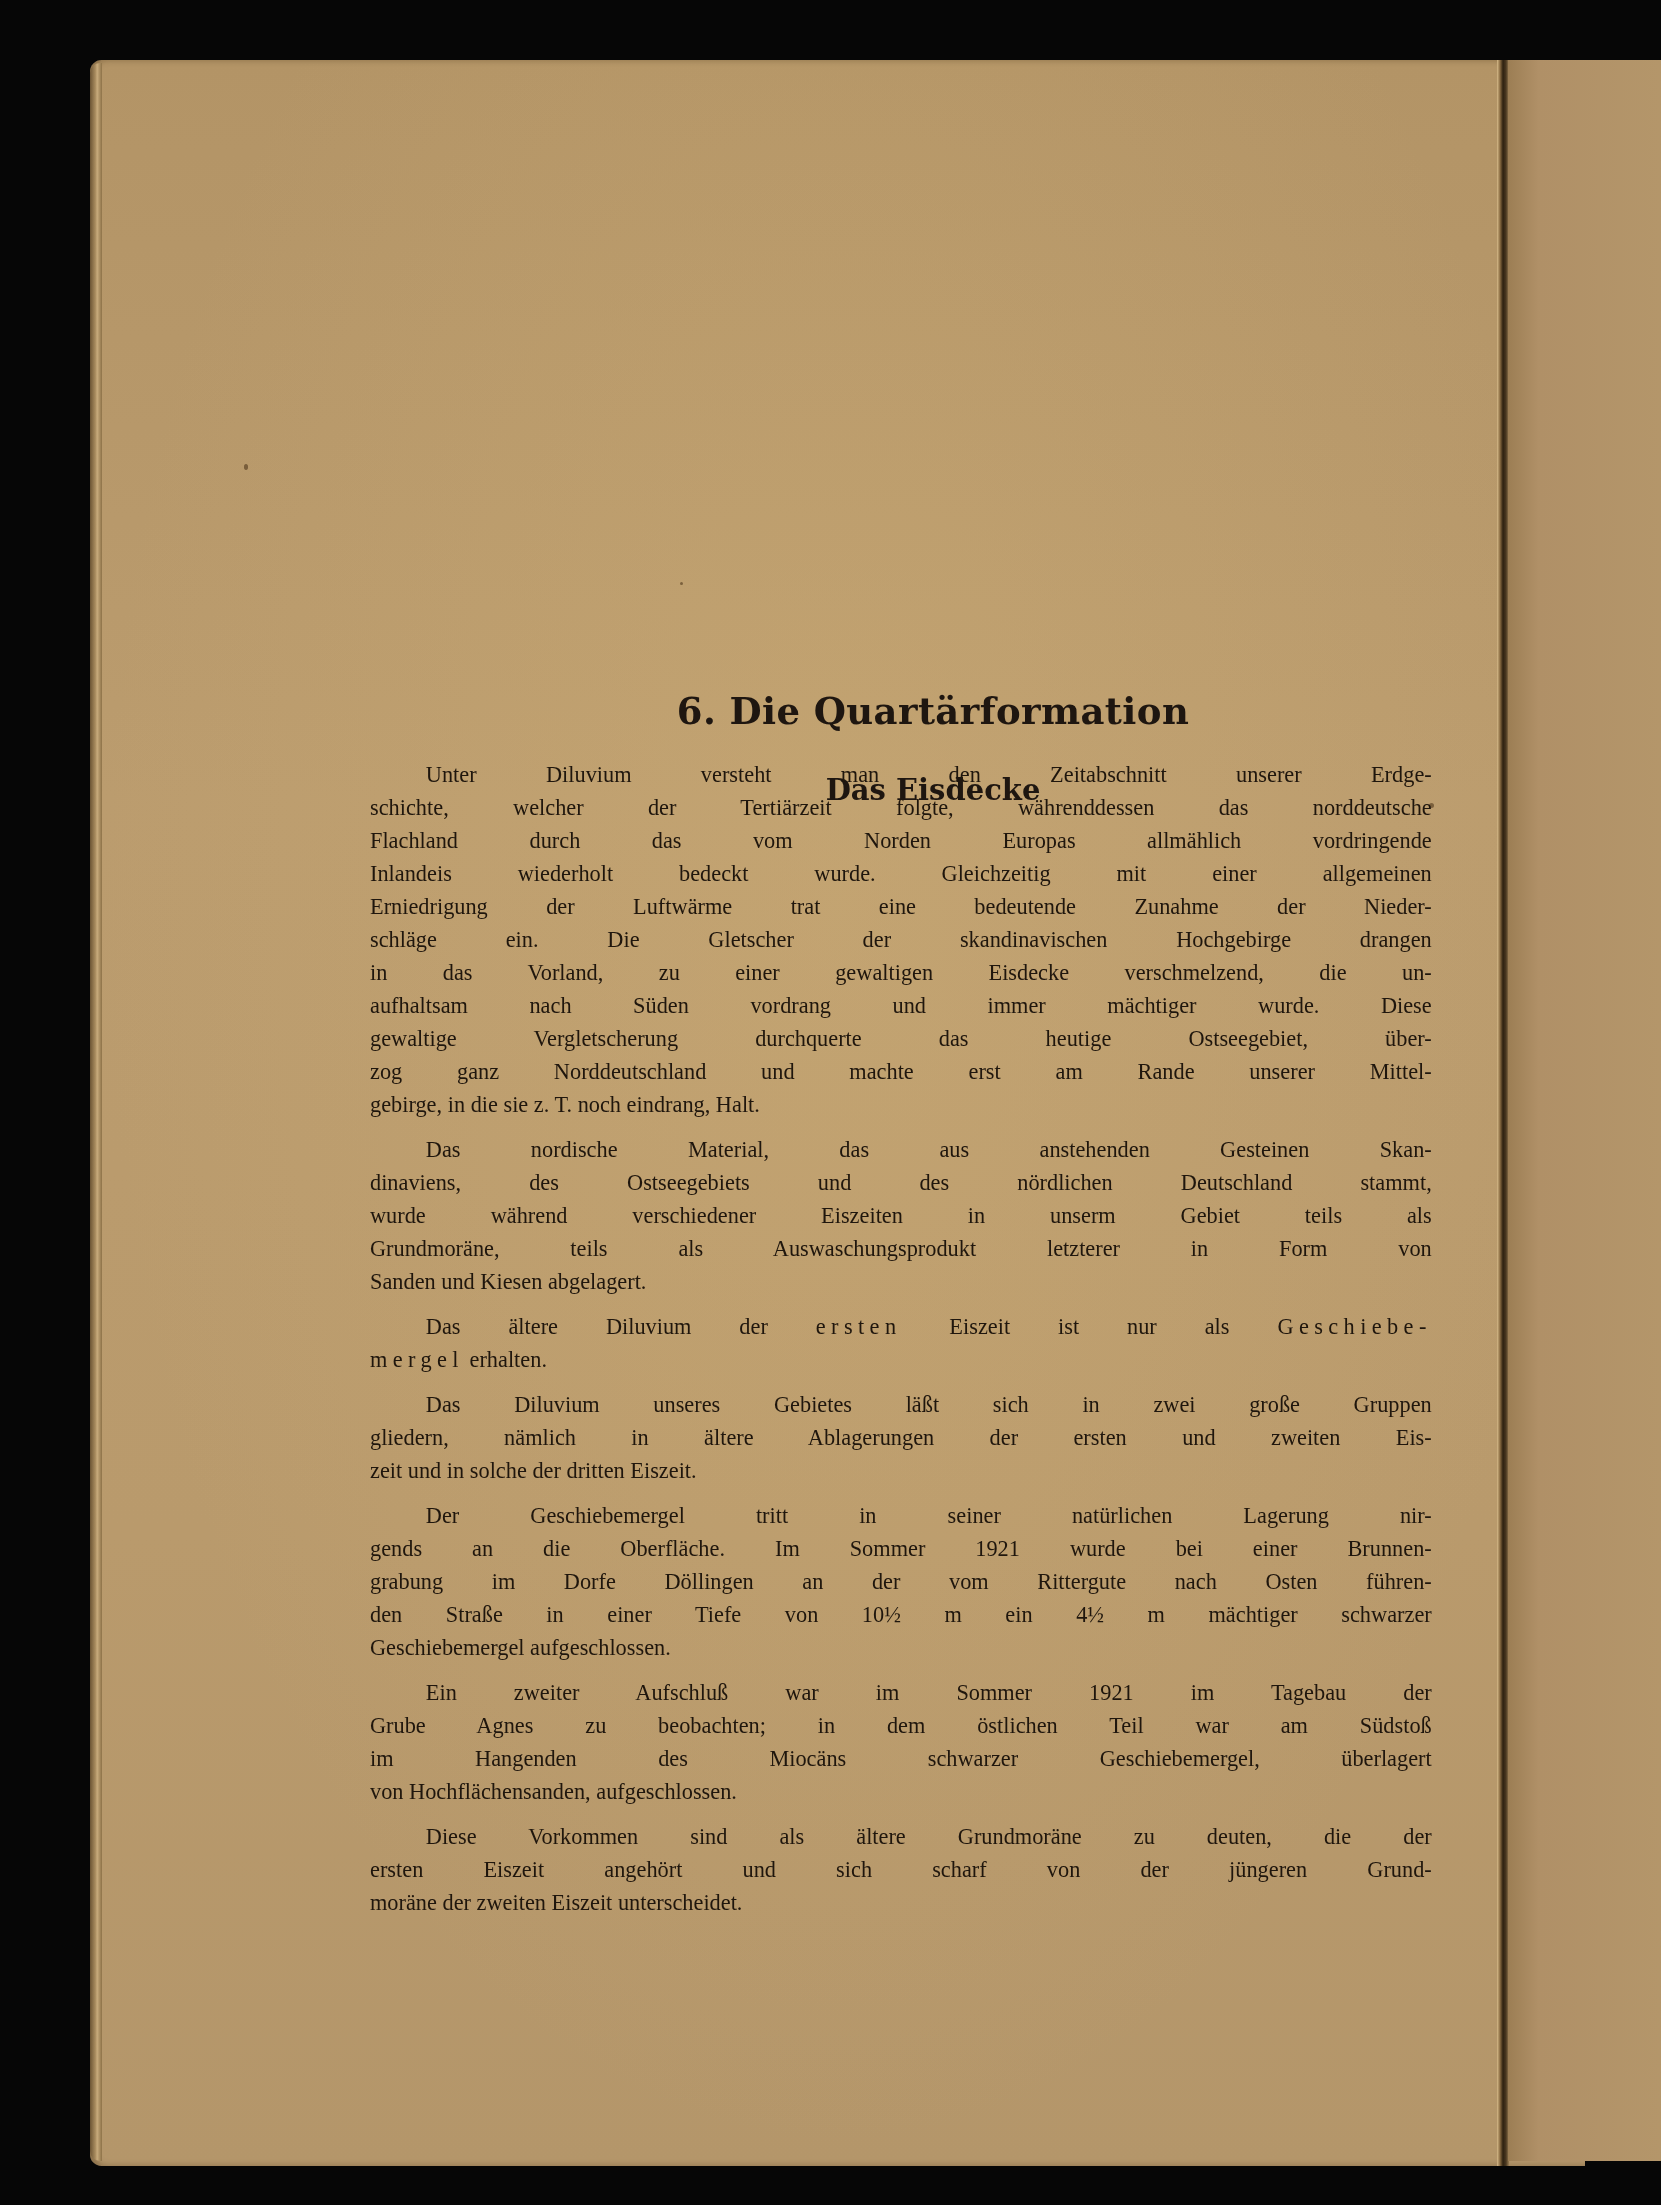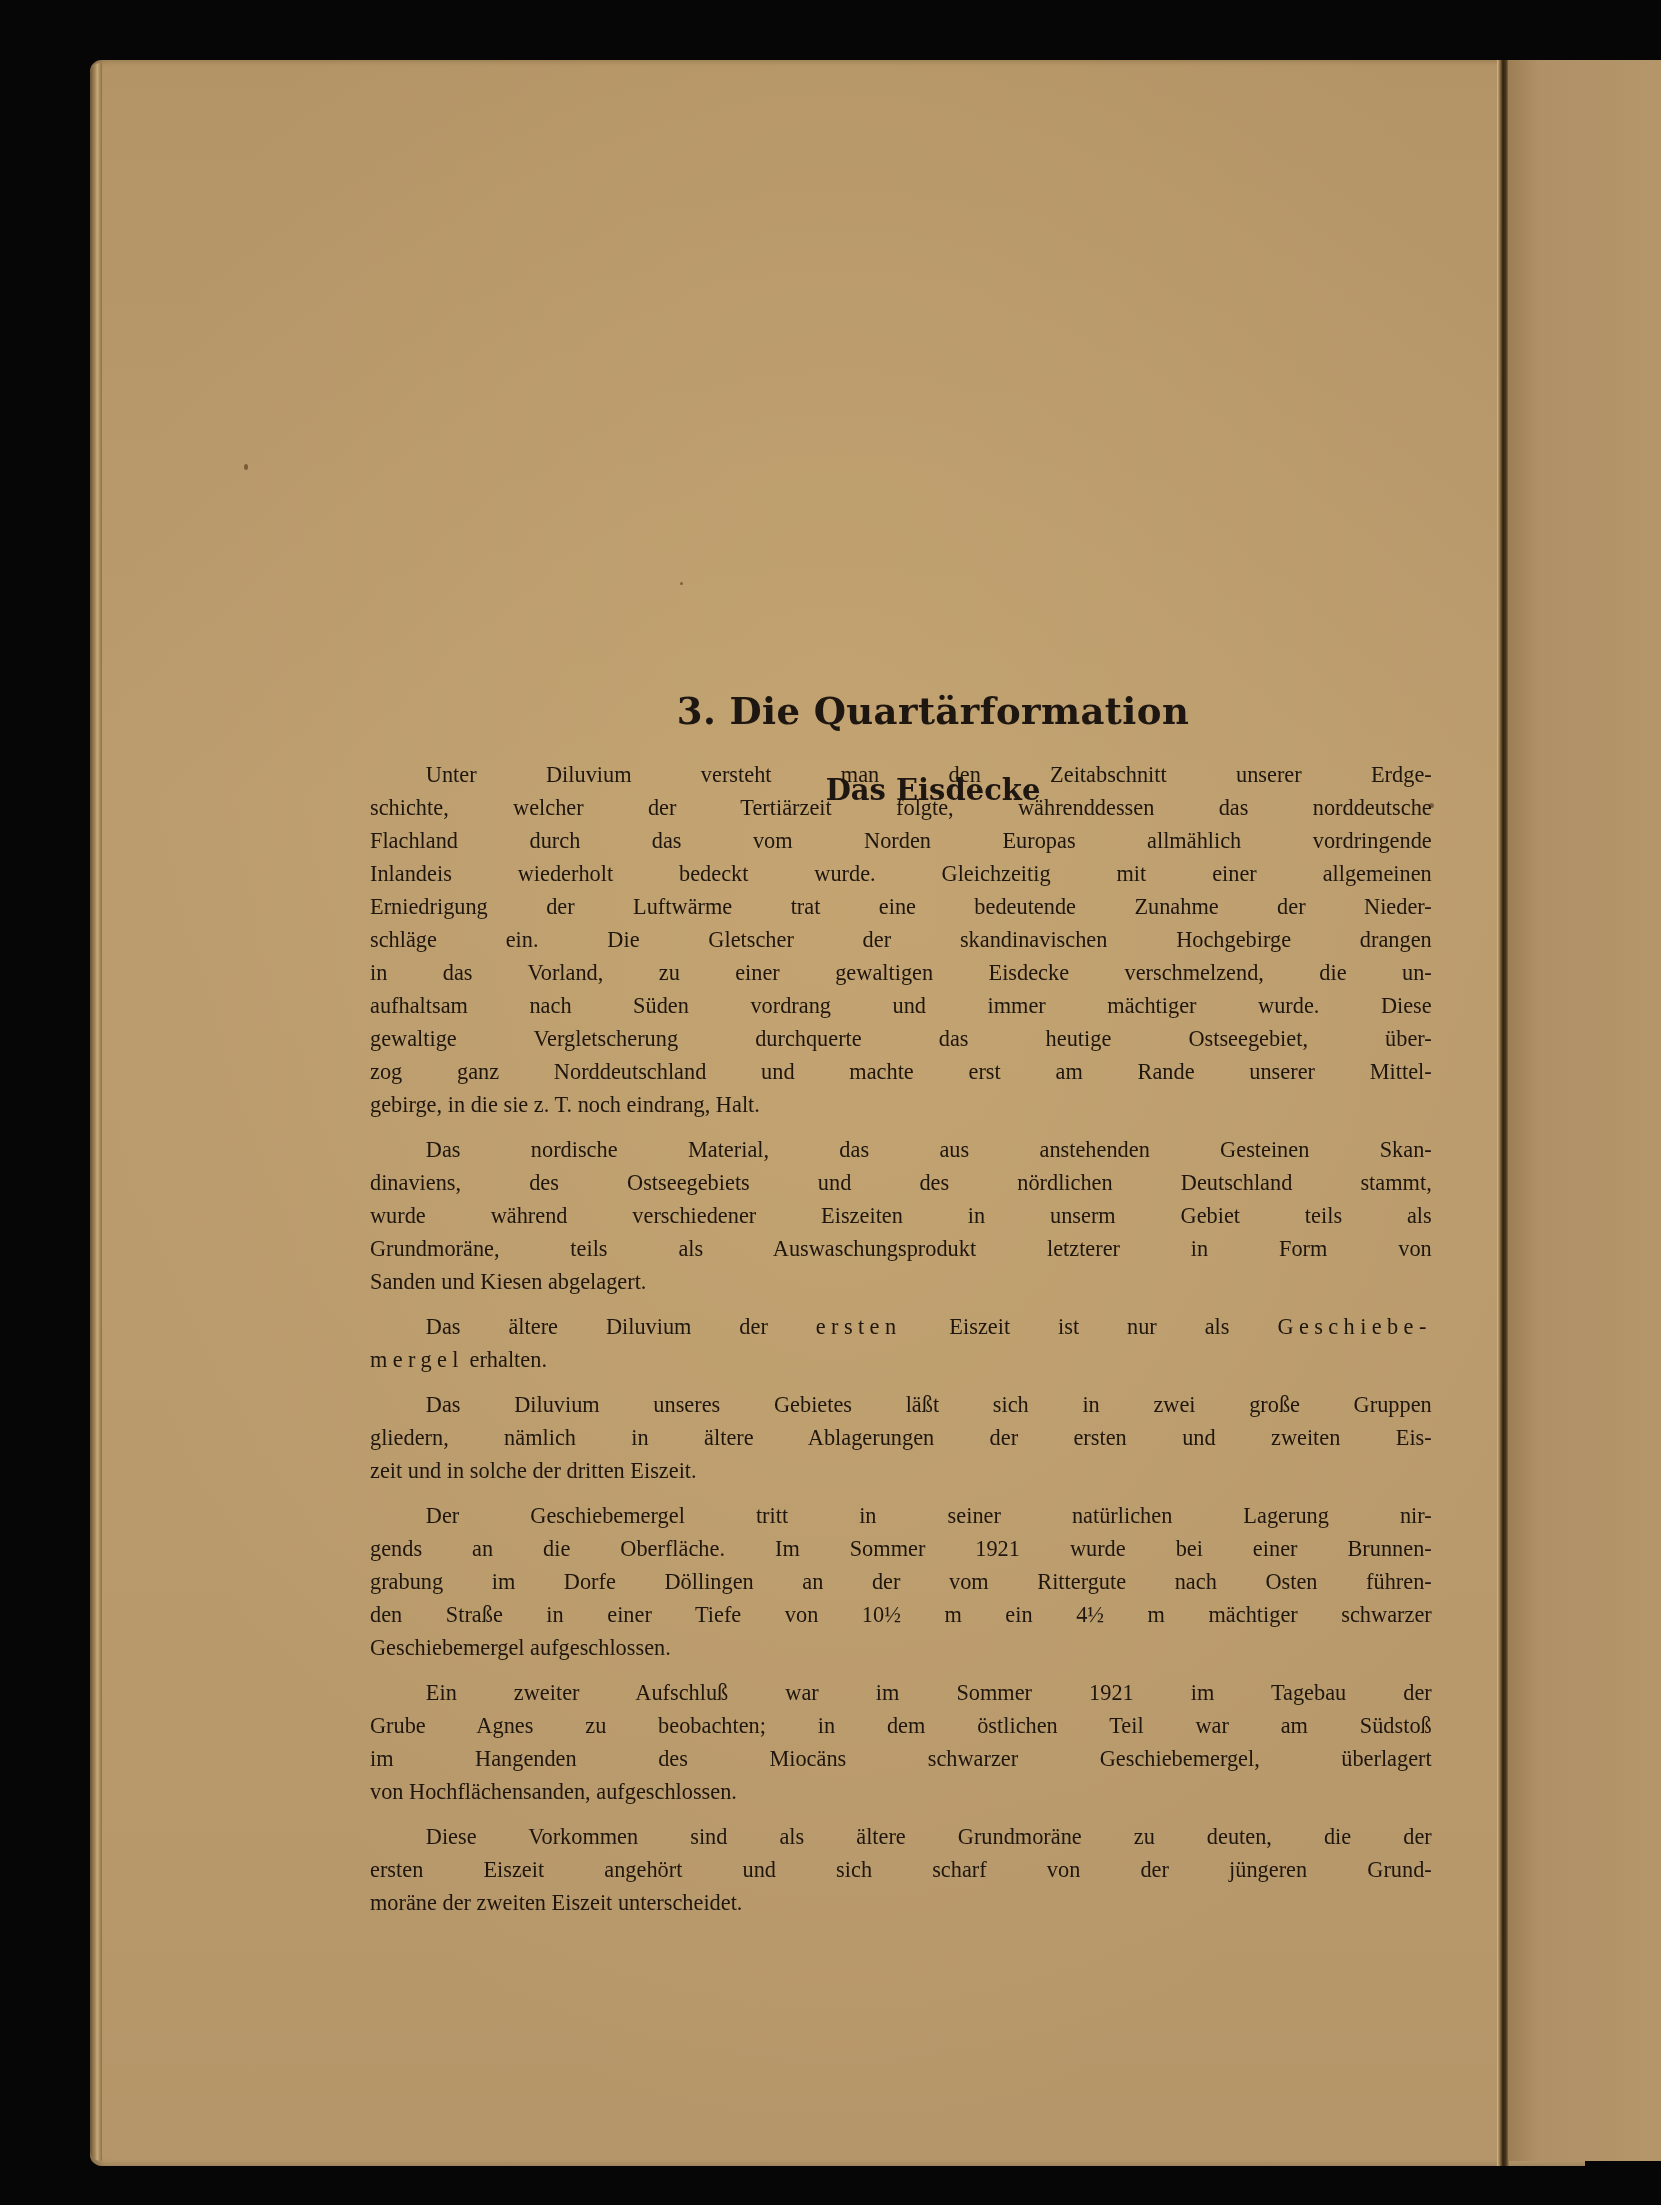--- a/index.html
+++ b/index.html
@@ -139,21 +139,21 @@
 <div class="scan-bg"></div>
 
 <div class="page">
   <div class="page-edge-left"></div>
 
   <div class="speck" style="left:154px;top:404px;width:4.2px;height:5.8px;"></div>
   <div class="speck" style="left:1339px;top:743px;width:5px;height:5px;"></div>
   <div class="speck" style="left:590px;top:522px;width:3.3px;height:3.3px;"></div>
 
   <div class="content">
-    <div class="chapter-title">3. Die Quartärformation</div>
+    <div class="chapter-title">6. Die Quartärformation</div>
     <div class="section-title">Das Eisdecke</div>
   </div>
 </div>
 
 <div class="gutter"></div>
 <div class="next-page"></div>
 
 <div class="body-text" style="left:370px; top:758px;">
 
   <div class="para">

